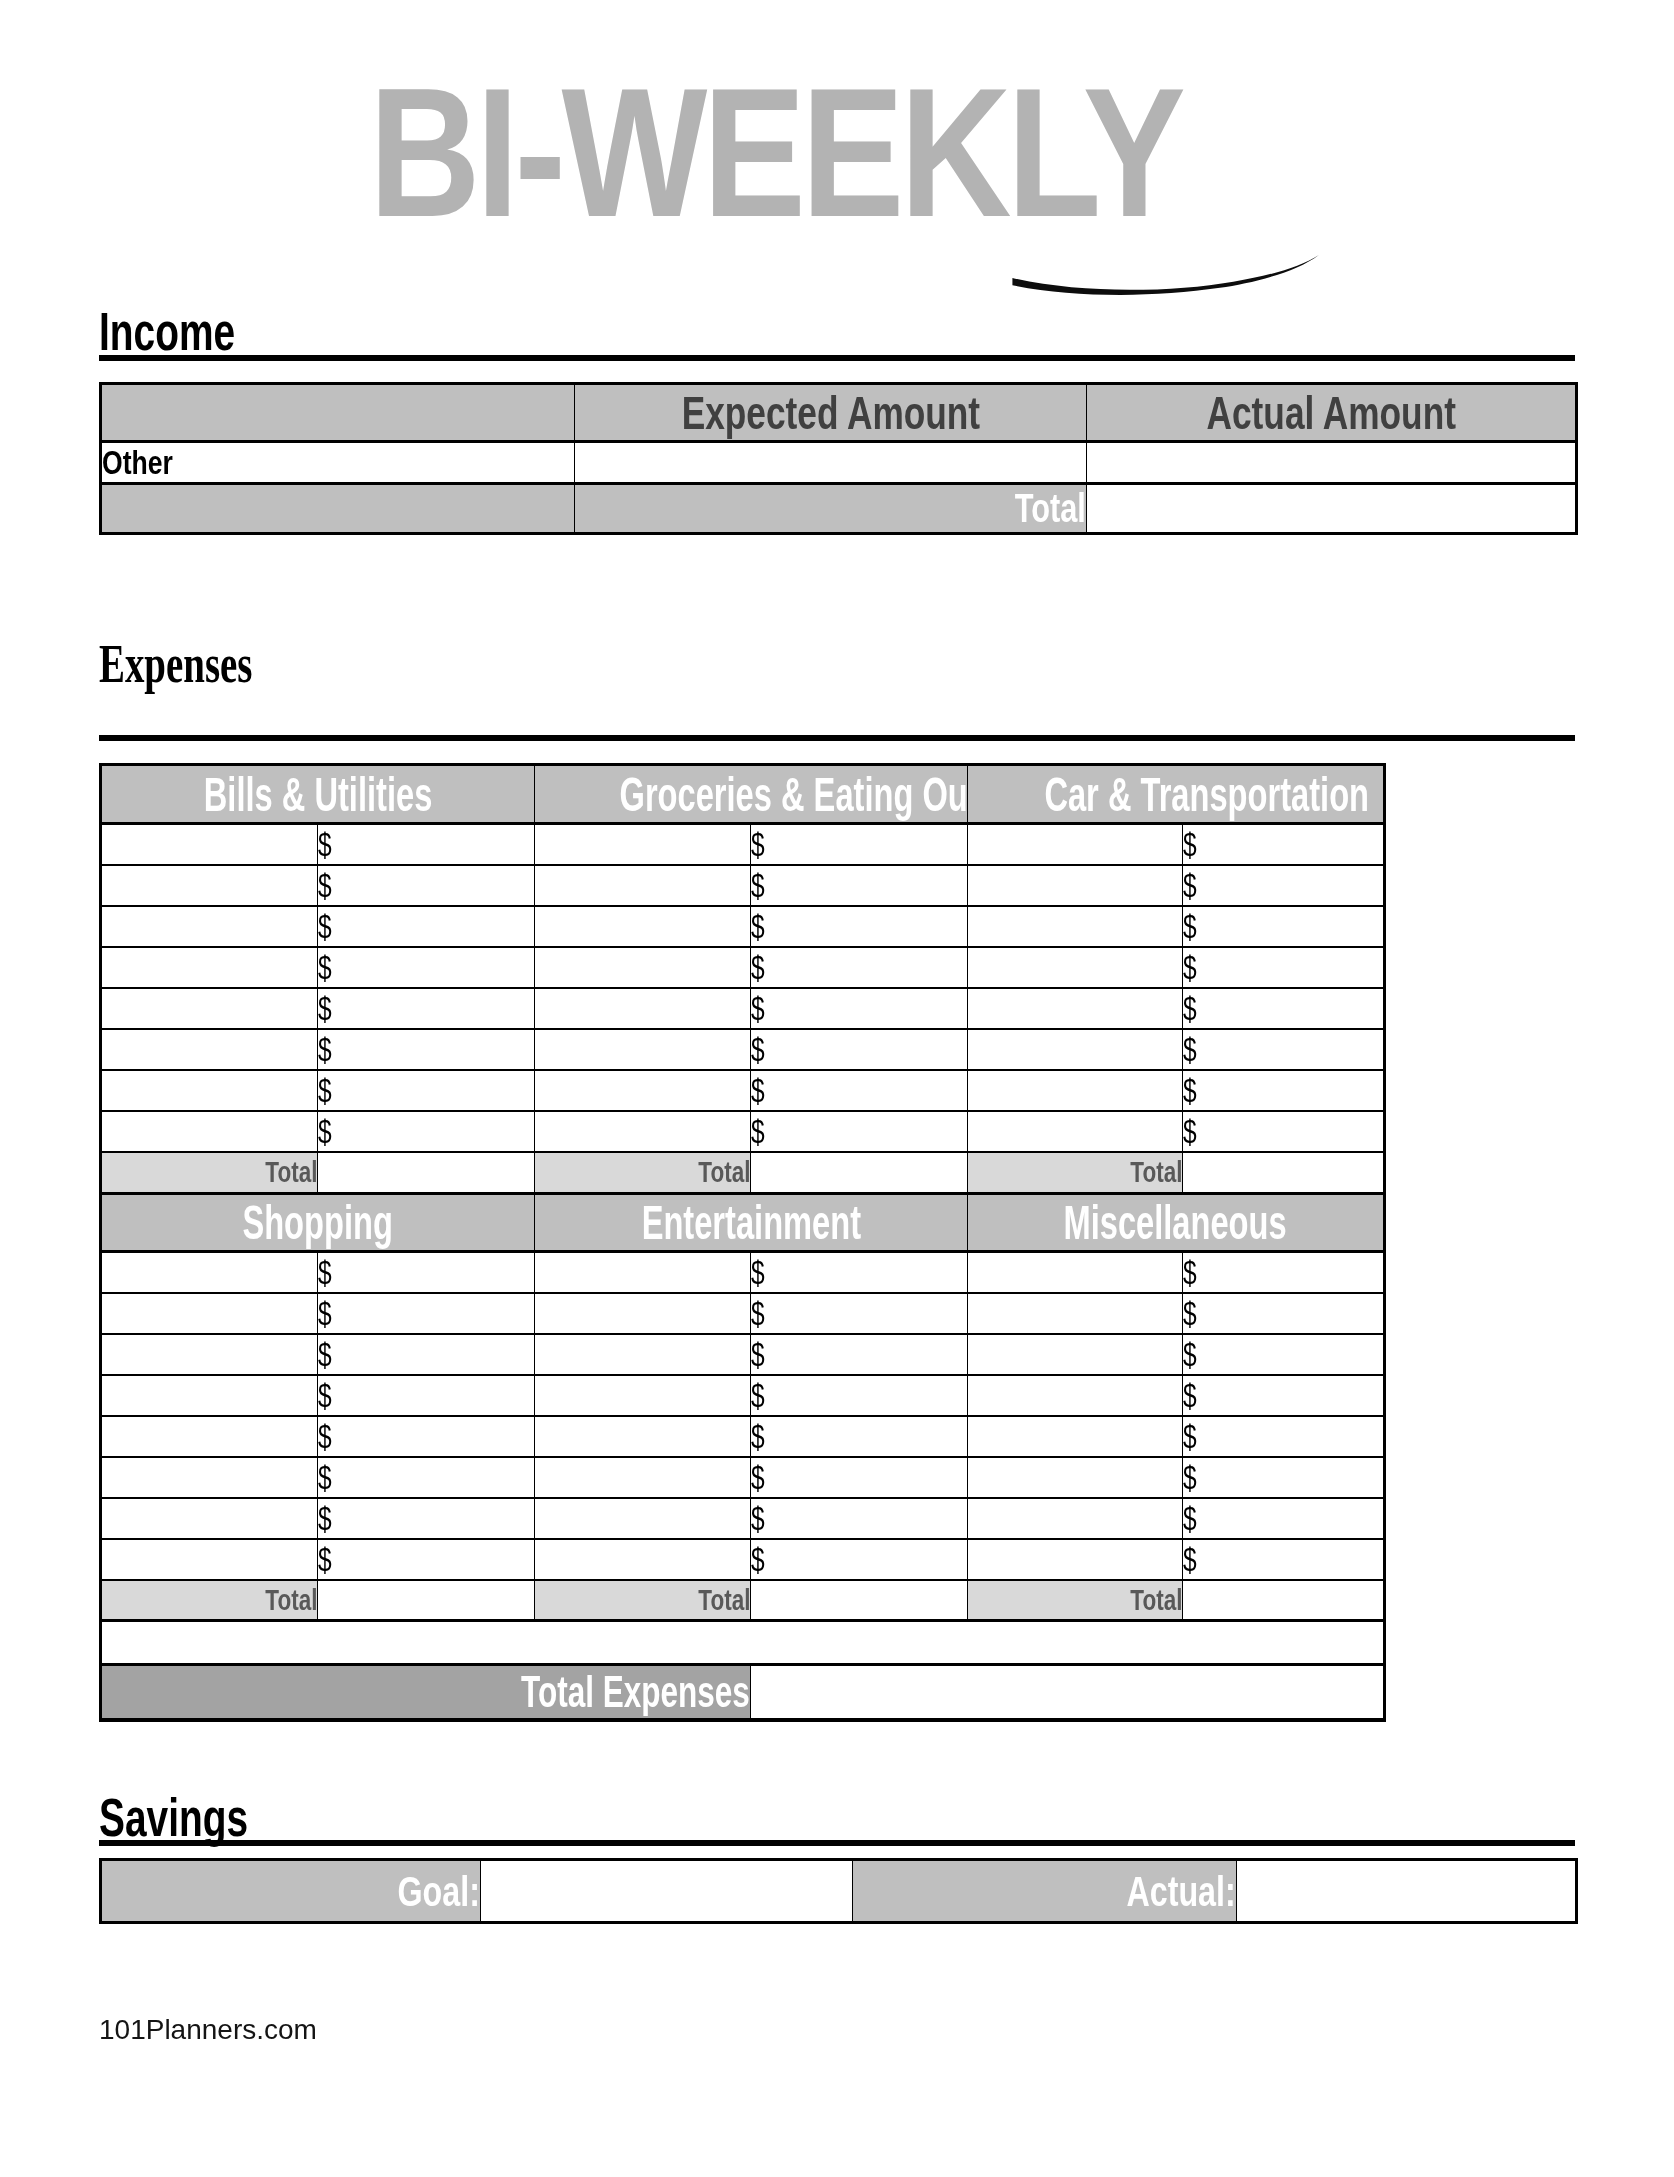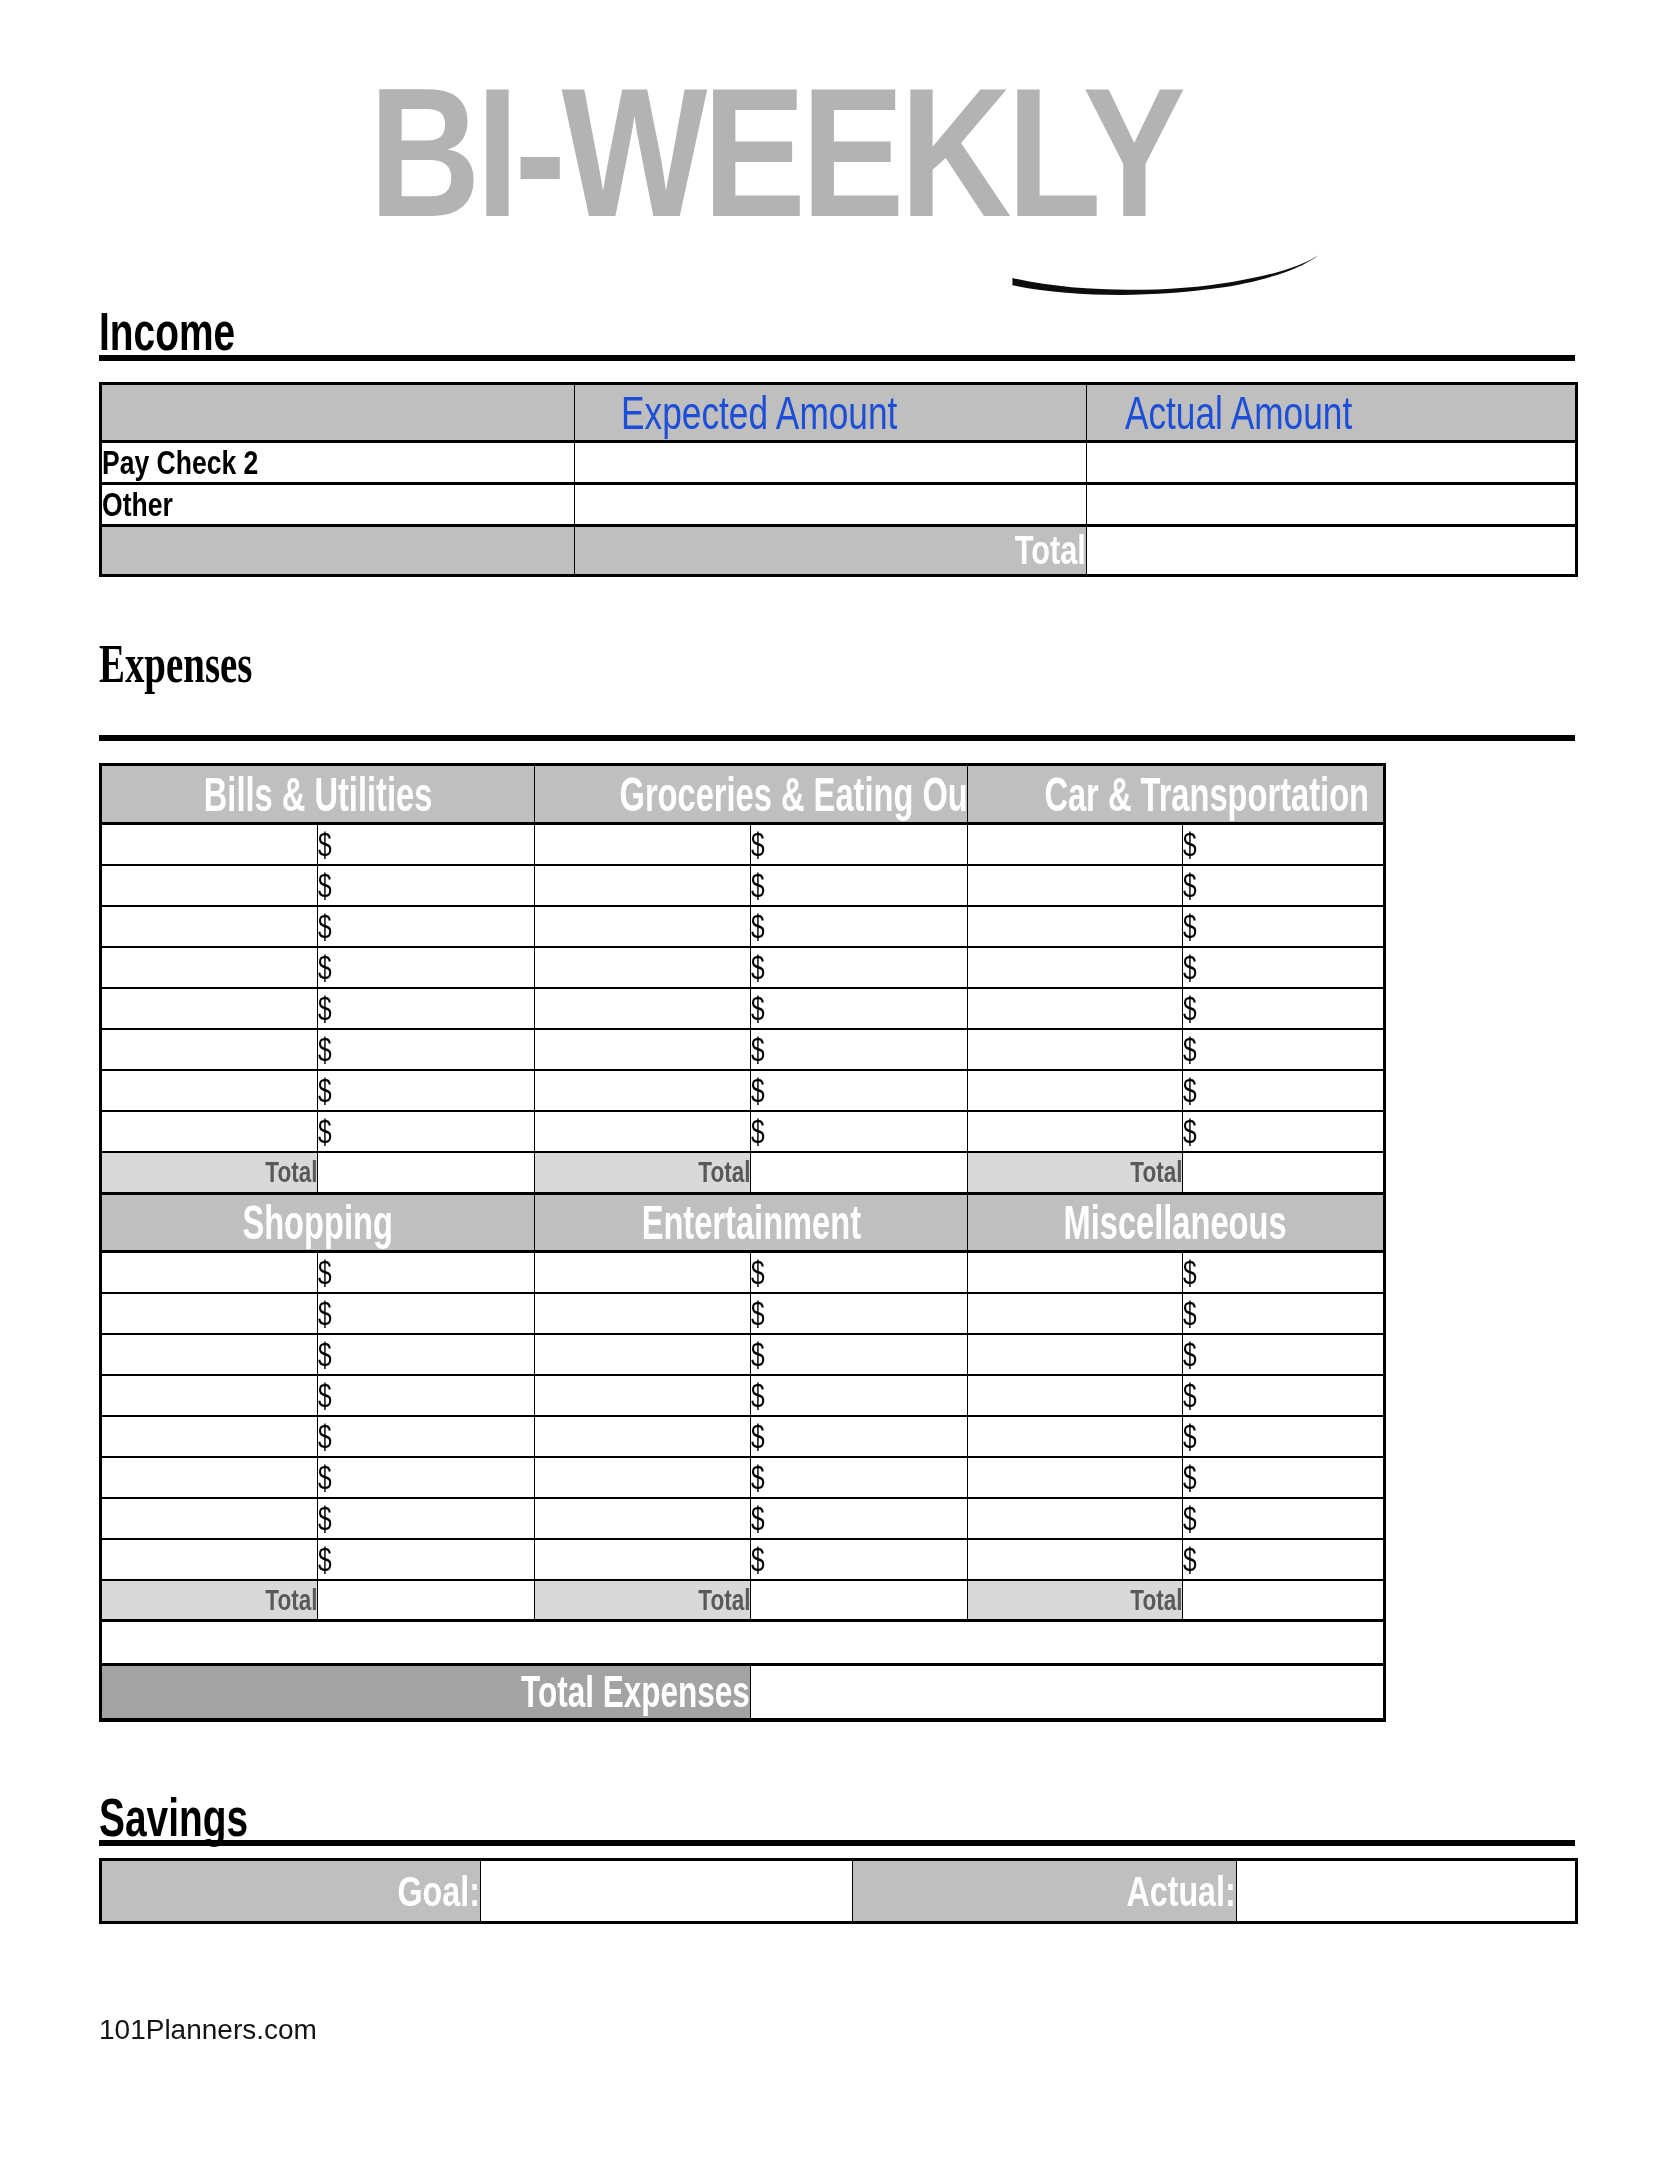--- a/index.html
+++ b/index.html
@@ -51,21 +51,21 @@
   .gray      { background: var(--header-gray, #bfbfbf); }
   .lightgray { background: var(--subtotal-gray, #d9d9d9); }
   .darkgray  { background: var(--grand-total-gray, #a3a3a3); }
 
   
   .income { left: 99px; top: 374px; width: 1476px; border: 3.6px solid #000; }
   .income td, .income th { border-top-width: 3.6px; border-bottom-width: 3.6px; }
   .income tr.r-hdr   { height: 56px; }
   .income tr.r-data  { height: 41px; }
   .income tr.r-total { height: 48px; }
-  .col-head { text-align: left; color: #1d4ed8; font-weight: normal; font-size: 47px; }
+  .col-head { text-align: center; color: #404040; font-weight: bold; font-size: 47px; }
   .col-head .cond { transform: scaleX(0.75); }
   .row-label { text-align: left; font-weight: bold; font-size: 34px; color: #000; padding-left: 23px; }
   .row-label .cond { transform: scaleX(0.78); transform-origin: left center; }
   .inc-total { text-align: right; color: #fff; font-weight: bold; font-size: 41px; padding-right: 14.3px; }
   .inc-total .cond { transform: scaleX(0.75); transform-origin: right center; }
 
   
   .expenses { left: 99px; top: 755px; width: 1282px; border: 3.6px solid #000; }
   .expenses td, .expenses th { border-top-width: 2.7px; border-bottom-width: 2.7px; }
   .expenses tr.r-hdr th { border-top-width: 3.6px; border-bottom-width: 3.6px; }
@@ -126,27 +126,20 @@
         <th class="gray"></th>
         <th class="gray col-head">
           <span class="cond">Expected Amount</span>
         </th>
         <th class="gray col-head">
           <span class="cond">Actual Amount</span>
         </th>
       </tr>
       <tr class="r-data">
         <td class="row-label">
-          <span class="cond">Pay Check 2</span>
-        </td>
-        <td></td>
-        <td></td>
-      </tr>
-      <tr class="r-data">
-        <td class="row-label">
           <span class="cond">Other</span>
         </td>
         <td></td>
         <td></td>
       </tr>
       <tr class="r-total">
         <td class="gray"></td>
         <td class="gray inc-total">
           <span class="cond">Total</span>
         </td>

